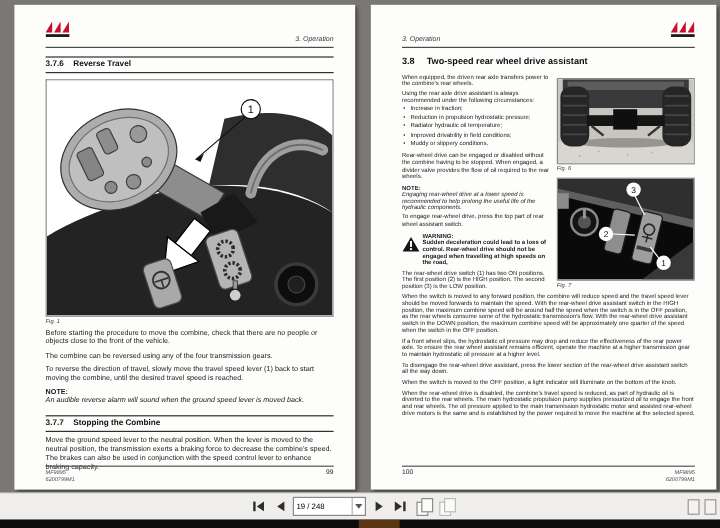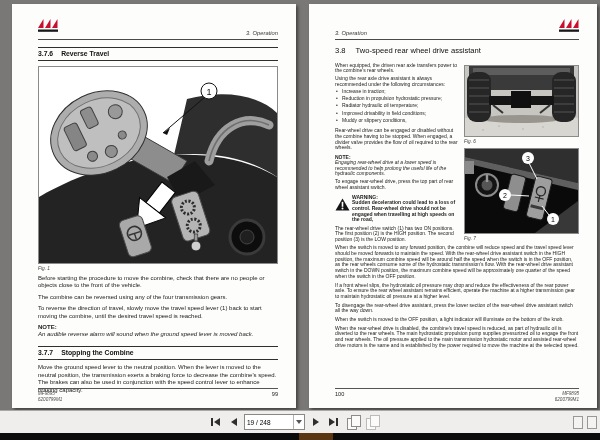--- a/index.html
+++ b/index.html
@@ -20,21 +20,21 @@
   .fig-cap{font-style:italic;font-size:4.8px;color:#444;margin-top:2px;}
   .body-p{font-size:6px;line-height:1.3;margin:3.5px 0 0;color:#222;}
   .note-lb{font-weight:bold;font-size:6px;margin-top:4px;}
   .italic{font-style:italic;}
   .page-foot{position:absolute;left:26px;right:18px;bottom:5px;border-top:1px solid #555;
              padding-top:2px;display:flex;justify-content:space-between;align-items:flex-start;}
   .foot-codes{font-size:4.6px;font-style:italic;color:#4a4a4a;line-height:1.3;}
   .foot-codes.right{text-align:right;}
   .foot-num{font-size:5.6px;color:#222;}
   
-  .h38{margin-top:6px;font-weight:normal;font-size:7.6px;color:#0e0e0e;}
+  .h38{margin-top:6px;font-weight:bold;font-size:7.6px;color:#0e0e0e;}
   .h38 .num{margin-right:10px;}
   .cols{display:flex;margin-top:5px;}
   .colL{width:124px;}
   .colR{width:115px;margin-left:6px;}
   .rp{font-size:5px;line-height:1.12;margin:2.5px 0 0;color:#222;}
   .bullet{position:relative;padding-left:7px;font-size:5px;line-height:1.12;margin-top:1.6px;}
   .bullet::before{content:"\2022";position:absolute;left:1px;top:0;}
   .warnrow{display:flex;margin-top:4px;}
   .warnicon{flex:0 0 17px;padding-top:2px;}
   .warntext{font-size:5px;line-height:1.14;font-weight:bold;}

